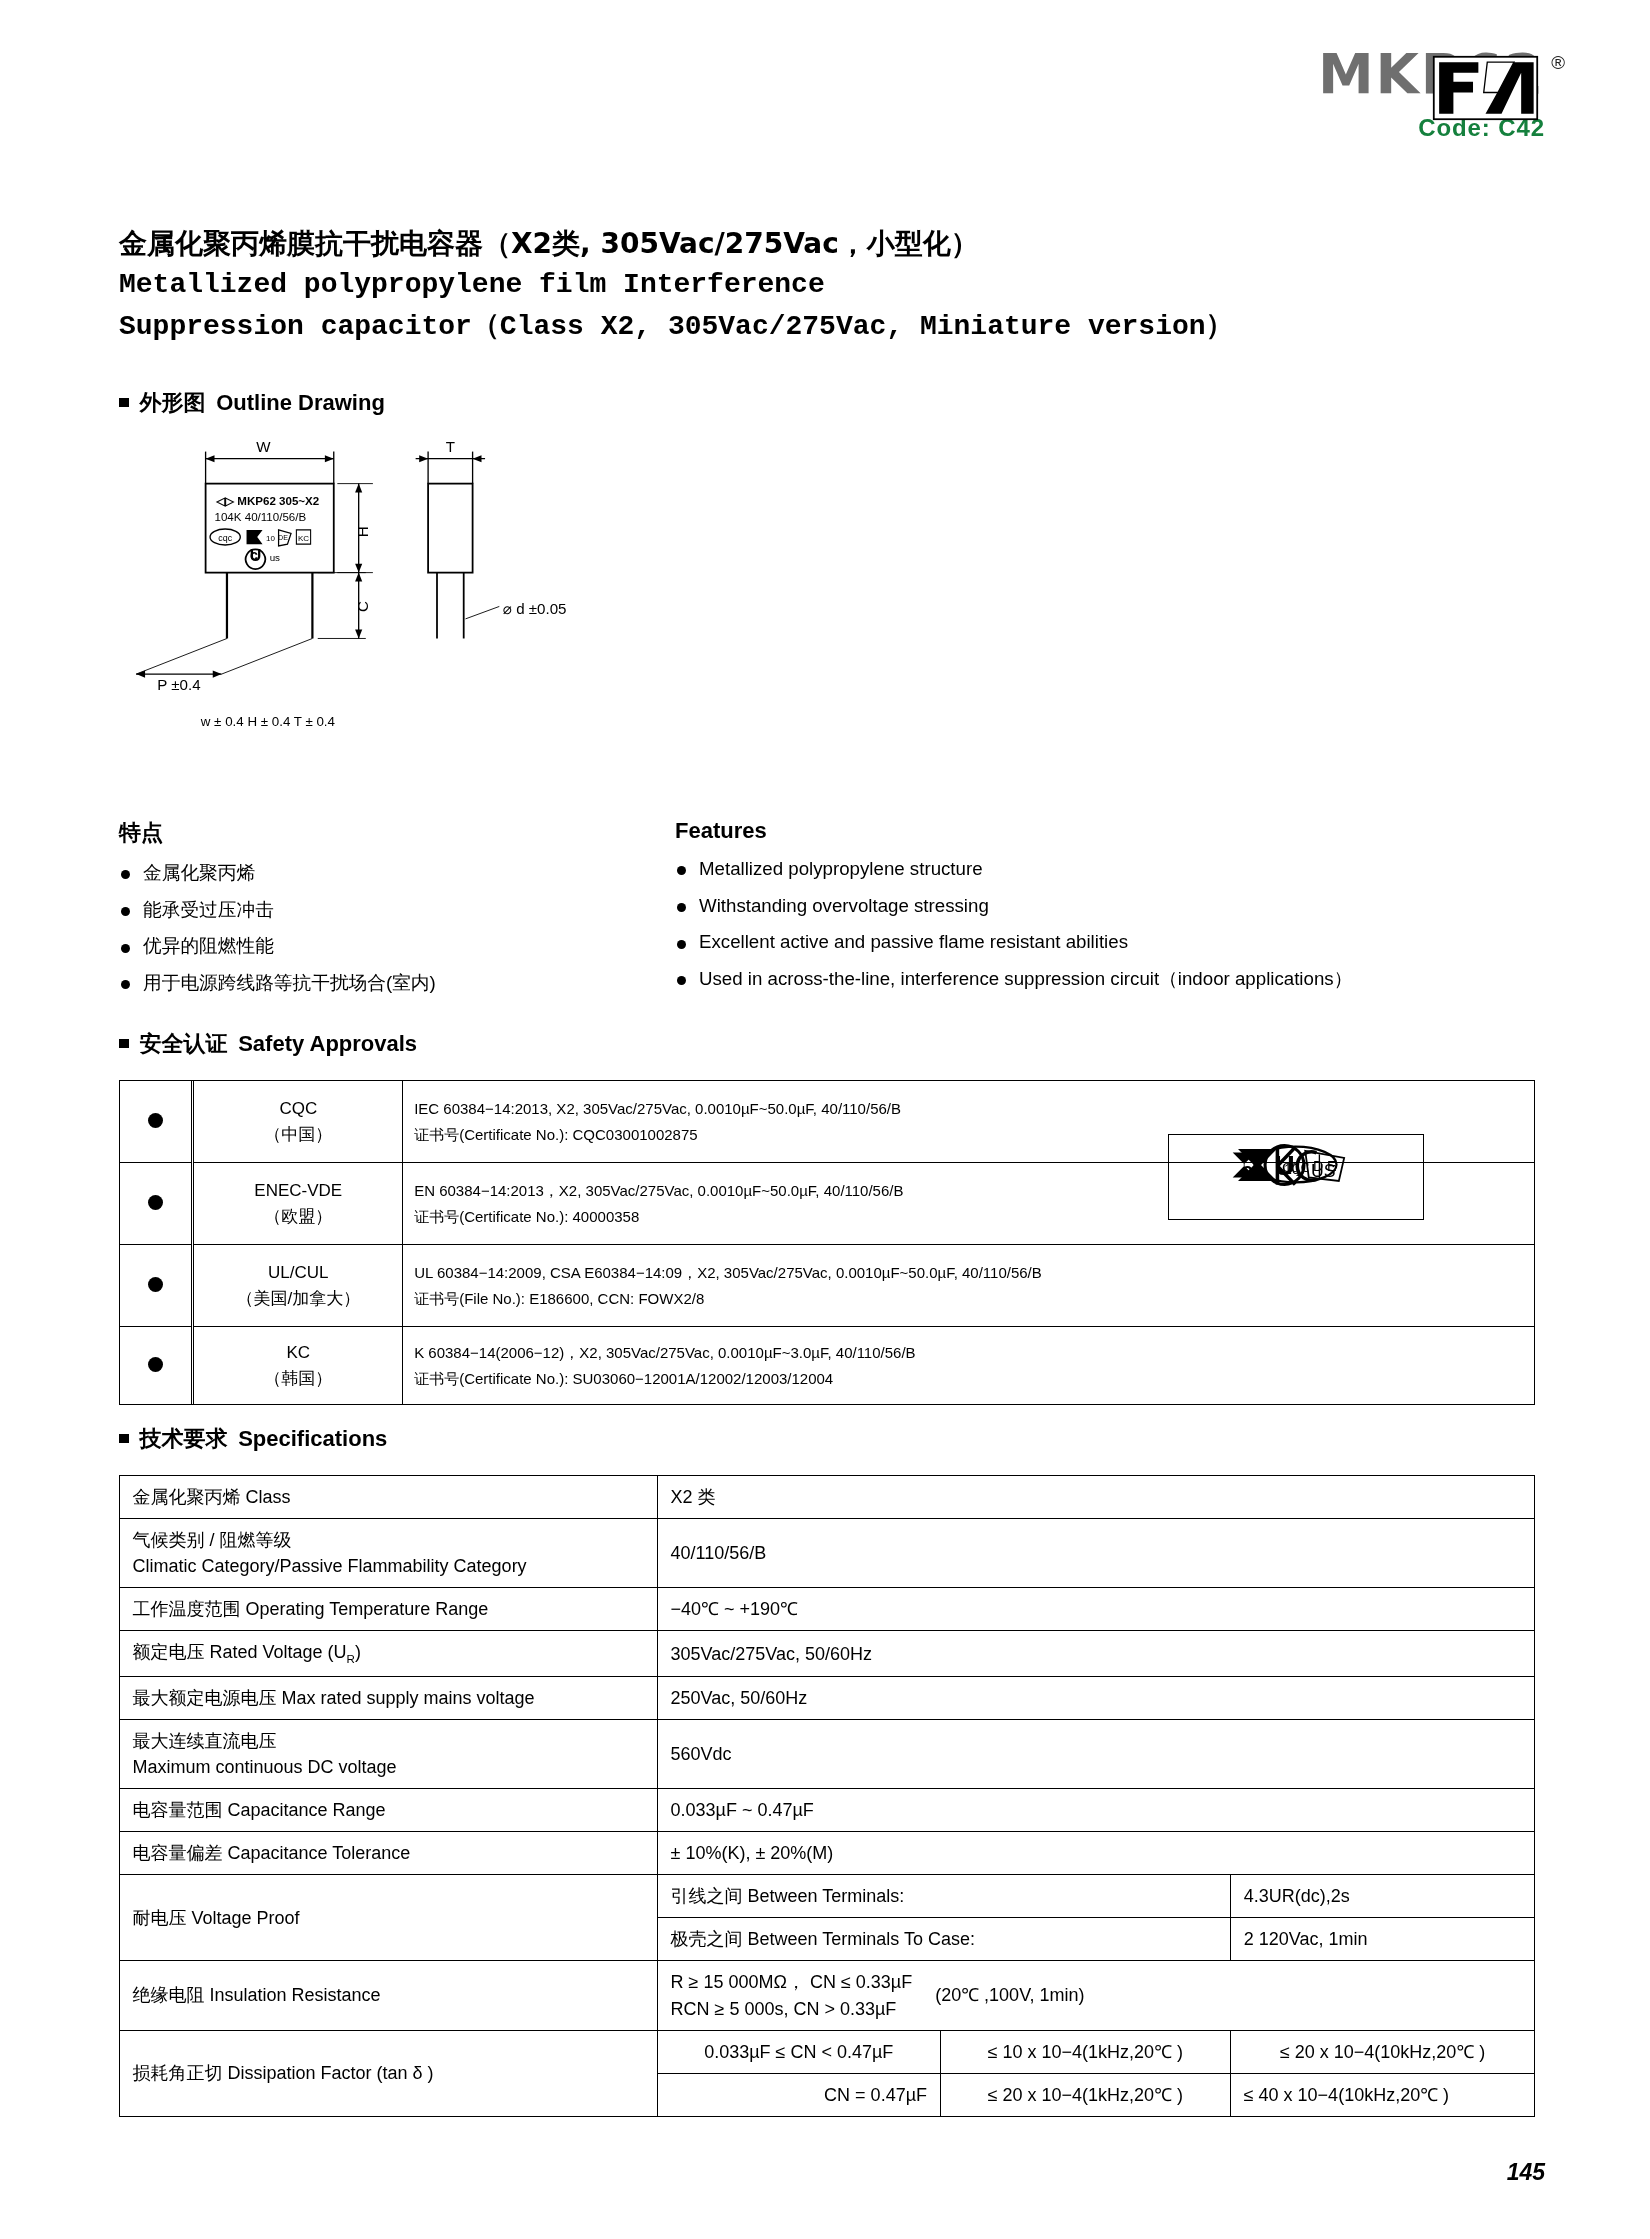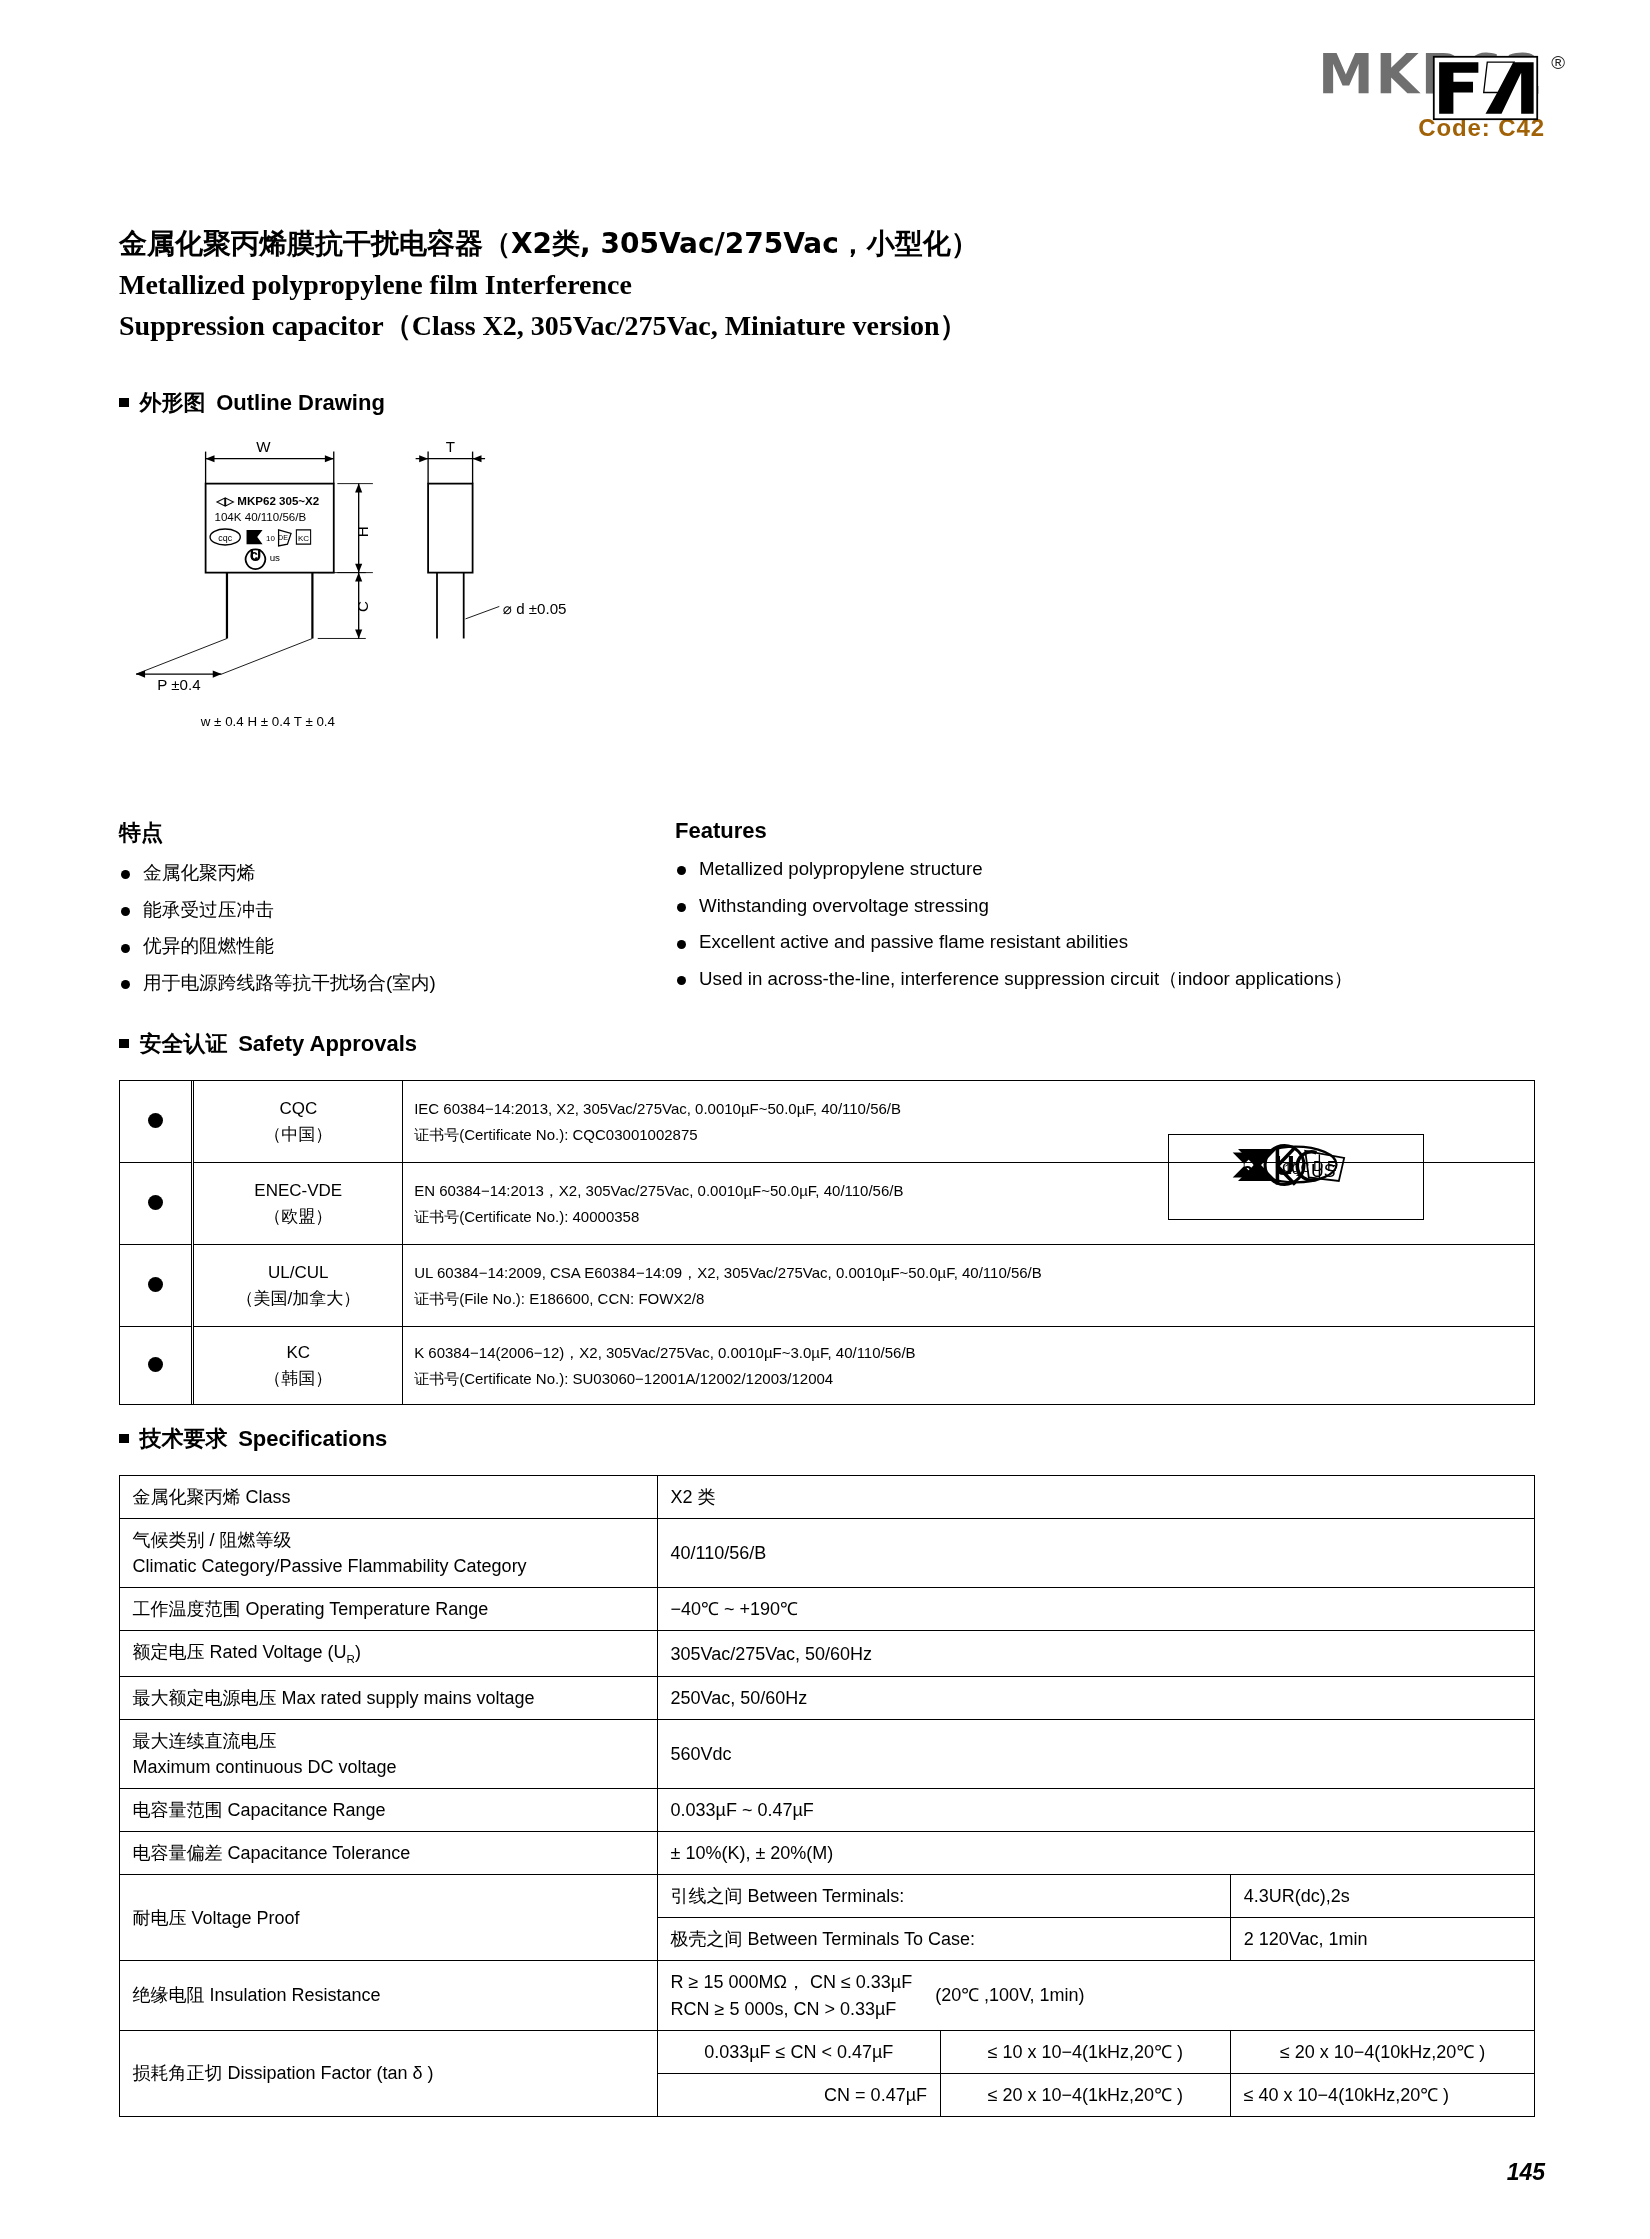--- a/index.html
+++ b/index.html
@@ -14,35 +14,35 @@
   .page { position:absolute; left:0; top:0; width:1650px; height:2239px; }
 
   
   .hdr { position:absolute; right:105px; top:46px; text-align:right; }
   .hdr .title {
     font-family:"DejaVu Sans", sans-serif;
     font-size:56px; letter-spacing:1.8px; font-weight:bold;
     color:#6f6f6f; line-height:1;
   }
   .hdr .code {
-    font-size:24px; font-weight:bold; color:#a16207;
+    font-size:24px; font-weight:bold; color:#15803d;
     margin-top:11.6px; letter-spacing:0.9px;
   }
   .logo { position:absolute; right:111px; top:53px; width:107px; height:70px; }
   .reg { position:absolute; right:85px; top:52px; font-size:18.7px; color:#222; }
 
   
   .maintitle { position:absolute; left:119px; top:225px; width:1444px; }
   .maintitle .l1 {
     font-size:28px; font-weight:bold; letter-spacing:0px;
     font-family:"DejaVu Sans","Liberation Sans",sans-serif;
   }
   .maintitle .l2, .maintitle .l3 {
     font-size:28px; font-weight:bold; font-style:normal;
-    font-family:Liberation Serif, serif;
+    font-family:Liberation Mono, monospace;
     margin-top:6.2px;
   }
 
   
   .sec { position:absolute; font-weight:bold; }
   .sec .sq {
     display:inline-block; width:9.8px; height:9.8px; background:#000;
     margin-right:10.7px; vertical-align:2.7px;
   }
   .sec .cn { font-size:22px; font-weight:bold; }

